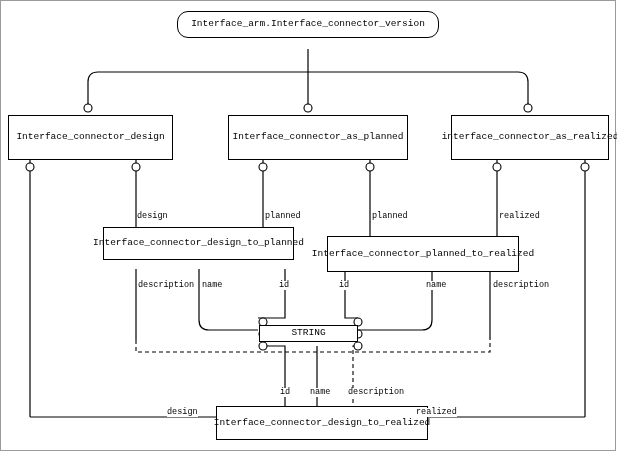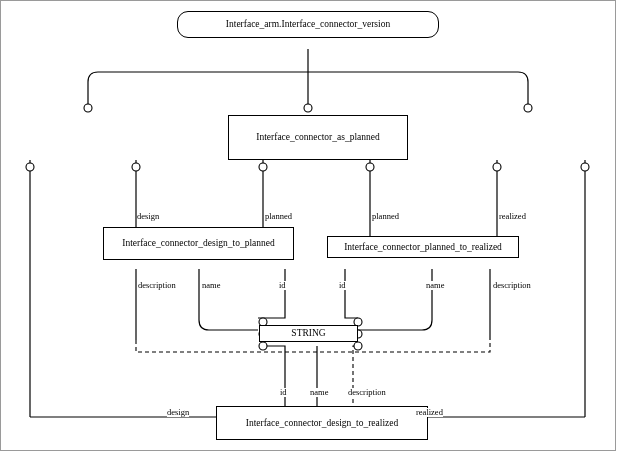--- a/index.html
+++ b/index.html
@@ -5,21 +5,21 @@
   html, body {
     margin: 0;
     padding: 0;
     background: #ffffff;
   }
   #stage {
     position: relative;
     width: 617px;
     height: 452px;
     background: #ffffff;
-    font-family: Liberation Serif, serif;
+    font-family: Liberation Mono, monospace;
     overflow: hidden;
   }
   #border {
     position: absolute;
     left: 0; top: 0;
     width: 616px; height: 451px;
     box-sizing: border-box;
     border: 1px solid #9a9a9a;
   }
   svg.layer {
@@ -111,31 +111,37 @@
       <circle cx="358" cy="334" r="4"></circle>
       <circle cx="358" cy="346" r="4"></circle>
     </g>
   </svg>
 
   <div class="box rounded" style="left:177px; top:11px; width:262px; height:27px;">
     <span>Interface_arm.Interface_connector_version</span>
   </div>
   <div class="box" style="left:174px; top:8px; width:268px; height:40px; background:transparent; z-index:-1;"></div>
 
+  <div class="box" style="left:8px; top:115px; width:165px; height:45px;">
+    <span>Interface_connector_design</span>
+  </div>
 
   <div class="box" style="left:228px; top:115px; width:180px; height:45px;">
     <span>Interface_connector_as_planned</span>
   </div>
 
+  <div class="box" style="left:451px; top:115px; width:158px; height:45px;">
+    <span>interface_connector_as_realized</span>
+  </div>
 
   <div class="box" style="left:103px; top:227px; width:191px; height:33px;">
     <span>Interface_connector_design_to_planned</span>
   </div>
 
-  <div class="box" style="left:327px; top:236px; width:192px; height:22px;">
+  <div class="box" style="left:327px; top:236px; width:192px; height:36px;">
     <span>Interface_connector_planned_to_realized</span>
   </div>
 
   <div class="box" style="left:259px; top:325px; width:99px; height:17px;text-align:right;">
     <span>STRING</span>
   </div>
 
   <div class="box" style="left:216px; top:406px; width:212px; height:34px;">
     <span>Interface_connector_design_to_realized</span>
   </div>

